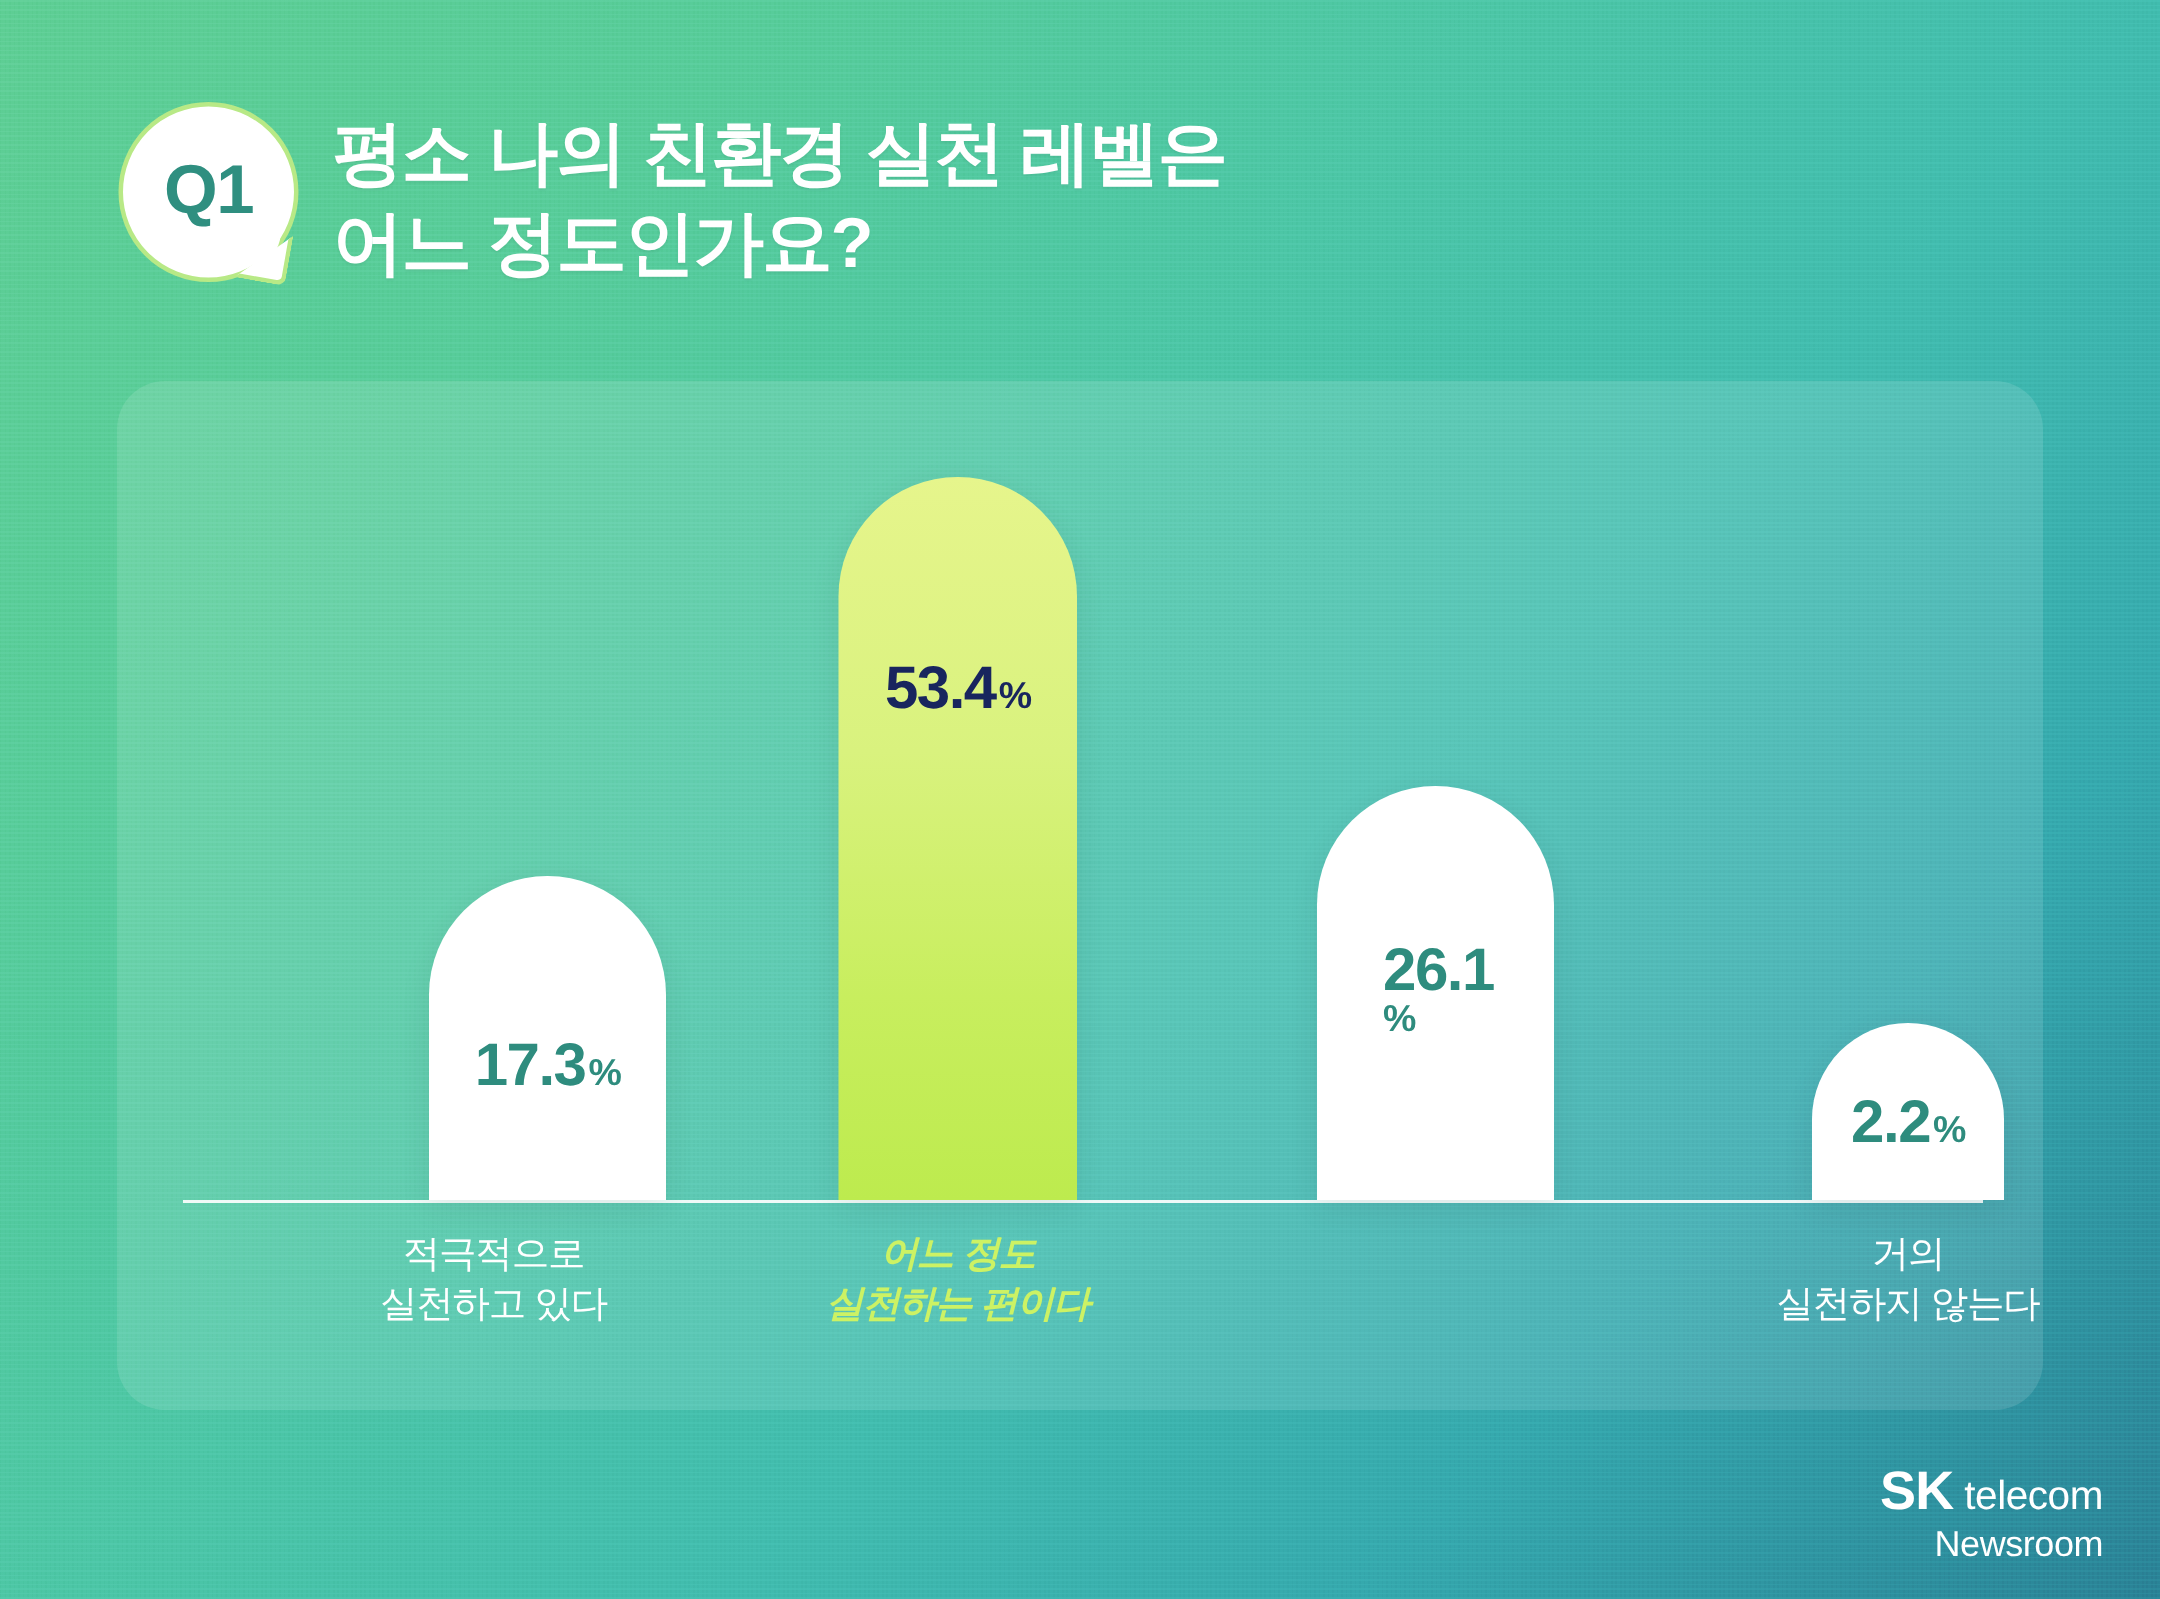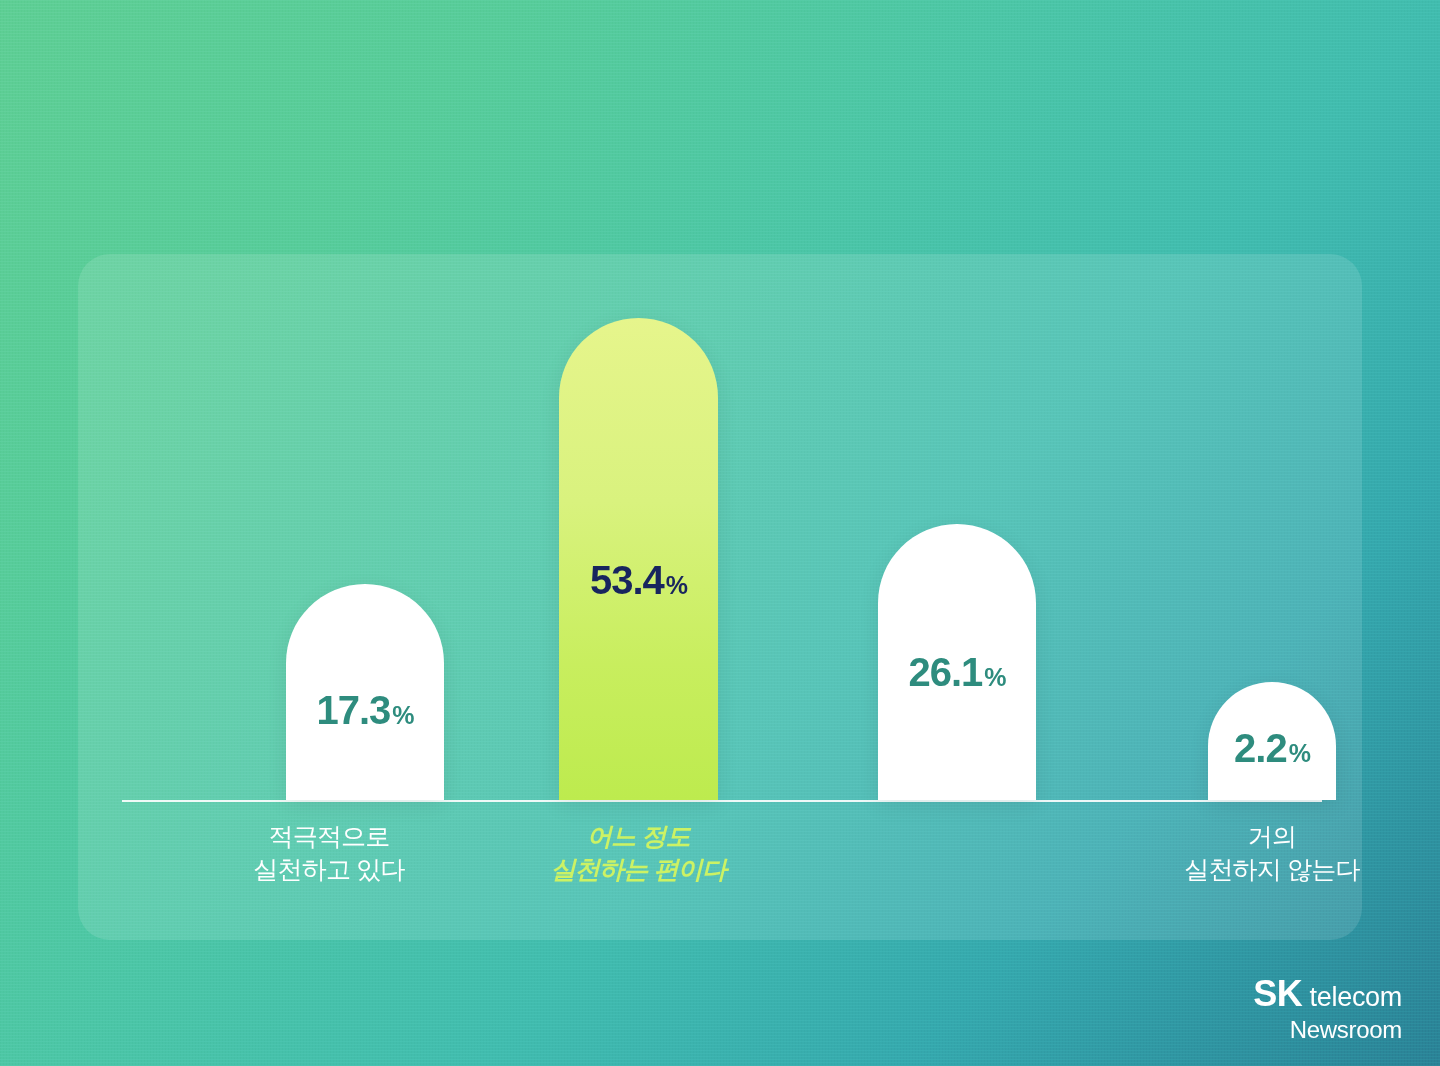--- a/index.html
+++ b/index.html
@@ -125,20 +125,21 @@
     width:100%;
     border-radius:500px 500px 0 0;
     box-shadow:0 6px 22px rgba(0,0,0,.07);
     display:flex;
     align-items:flex-end;
     justify-content:center;
   }
   .bar.plain{ background:#ffffff; }
   .bar.highlight{
     background:linear-gradient(180deg,#E6F58C 0%,#D9F27E 38%,#C8EE5E 72%,#BDEB4E 100%);
+    align-items:center;
   }
 
   .value{
     position:relative;
     display:flex;
     align-items:baseline;
     justify-content:center;
     white-space:nowrap;
     font-weight:bold;
     letter-spacing:-1px;
@@ -182,20 +183,32 @@
     letter-spacing:-0.3px;
   }
 </style>
 </head>
 <body>
 
 <div id="stage">
 
   <div id="grain"></div>
 
+  <div id="header">
+
+    <div id="q-badge">
+      <div class="bubble"></div>
+      <div class="tail"></div>
+      <div class="tail-mask"></div>
+      <div class="q-label">Q1</div>
+    </div>
+
+    <div id="title">평소 나의 친환경 실천 레벨은
+어느 정도인가요?</div>
+  </div>
 
   <div id="card"></div>
 
   <div id="chart">
 
     <div class="baseline"></div>
 
     <div class="bar-col" style="left:172px;width:158px;margin-left:36px;">
       <div class="bar plain" style="height:216px;">
         <div class="value" style="margin-bottom:70px;">
@@ -213,21 +226,21 @@
           <span class="num">53.4</span>
           <span class="pct">%</span>
         </div>
       </div>
     </div>
     <div class="axis-label accent" style="left:431px;width:259px;">어느 정도
 실천하는 편이다</div>
 
     <div class="bar-col" style="left:800px;width:158px;">
       <div class="bar plain" style="height:276px;">
-        <div class="value" style="margin-bottom:108px;">
+        <div class="value" style="margin-bottom:108px;flex-direction:column;">
           <span class="num">26.1</span>
           <span class="pct">%</span>
         </div>
       </div>
     </div>
 
     <div class="bar-col" style="left:1130px;width:128px;">
       <div class="bar plain" style="height:118px;">
         <div class="value" style="margin-bottom:32px;">
           <span class="num">2.2</span>

